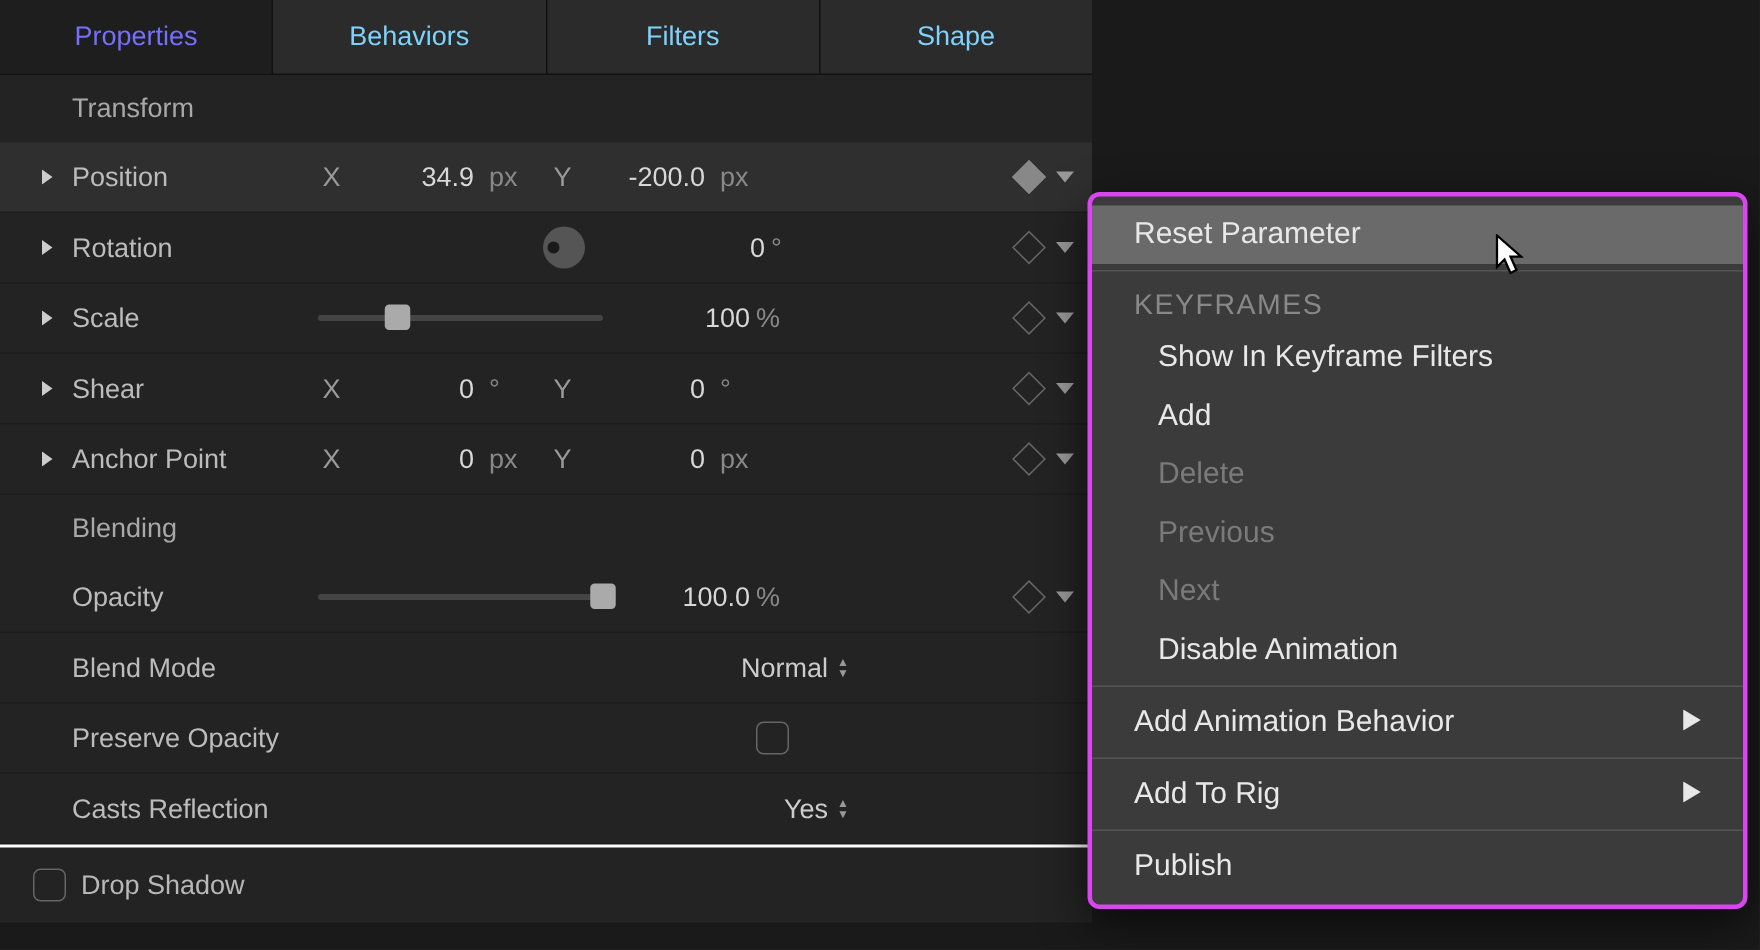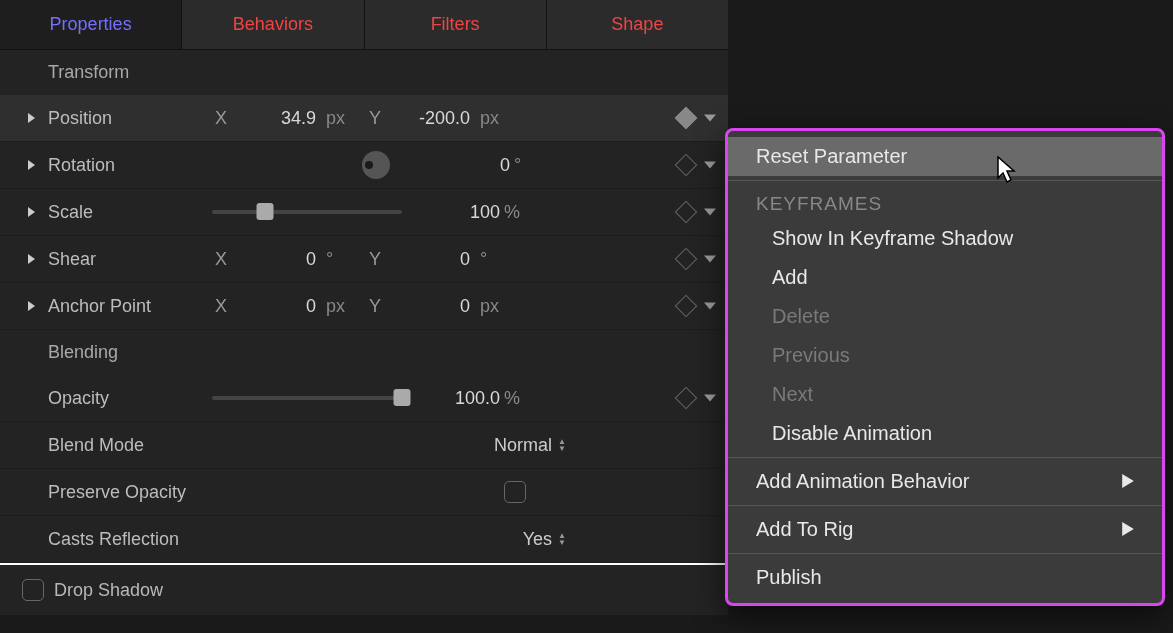--- a/index.html
+++ b/index.html
@@ -1,18 +1,18 @@
 <!DOCTYPE html>
 <html><head>
 <meta charset="utf-8">
 <style>
 body{margin:0;background:#1a1a1a;font-family:-apple-system,"Helvetica Neue",Arial,sans-serif;font-size:18px;color:#b8b8b8;width:1173px;height:633px;overflow:hidden;position:relative}
 .panel{width:728px;background:#232323}
 .tabs{display:flex;border-bottom:1px solid #111;background:#2b2b2b}
-.tab{flex:1;text-align:center;padding:14px 0;border-right:1px solid #111;color:#ef4444;cursor:pointer}
+.tab{flex:1;text-align:center;padding:14px 0;border-right:1px solid #111;color:#7dd3fc;cursor:pointer}
 .tab.active{color:#746fff;background:#1e1e1e}
 .tab:last-child{border-right:none}
 .section-title{padding:12px 0 12px 48px;color:#a8a8a8;font-size:18px}
 .row{display:flex;align-items:center;height:46px;padding:0 12px 0 22px;border-bottom:1px solid #1d1d1d}
 .row.hl{background:#2f2f2f}
 .disc{display:inline-flex;align-items:center;justify-content:center;width:18px;color:#888}
 .disc svg{width:10px;height:10px;fill:#ccc}
 .param{flex:0 0 190px;display:flex;align-items:center;gap:8px;color:#bcbcbc}
 .axis{color:#999;width:18px;text-align:center}
 .val{width:80px;text-align:right;color:#d8d8d8}
@@ -224,21 +224,21 @@
   <div class="shadow-row">
     <span class="checkbox" style="margin:0"></span>
     <span>Drop Shadow</span>
   </div>
 </div>
 
 <div class="contextmenu">
   <div class="cm-item hover">Reset Parameter</div>
   <div class="cm-sep"></div>
   <div class="cm-header">KEYFRAMES</div>
-  <div class="cm-item cm-sub">Show In Keyframe Shadow</div>
+  <div class="cm-item cm-sub">Show In Keyframe Filters</div>
   <div class="cm-item cm-sub">Add</div>
   <div class="cm-item cm-sub disabled">Delete</div>
   <div class="cm-item cm-sub disabled">Previous</div>
   <div class="cm-item cm-sub disabled">Next</div>
   <div class="cm-item cm-sub">Disable Animation</div>
   <div class="cm-sep"></div>
   <div class="cm-item">
       <span>Add Animation Behavior</span>
       <span class="sub-arrow"><svg viewBox="0 0 10 12">
           <path d="M0 0 L10 6 L0 12 Z"></path>

